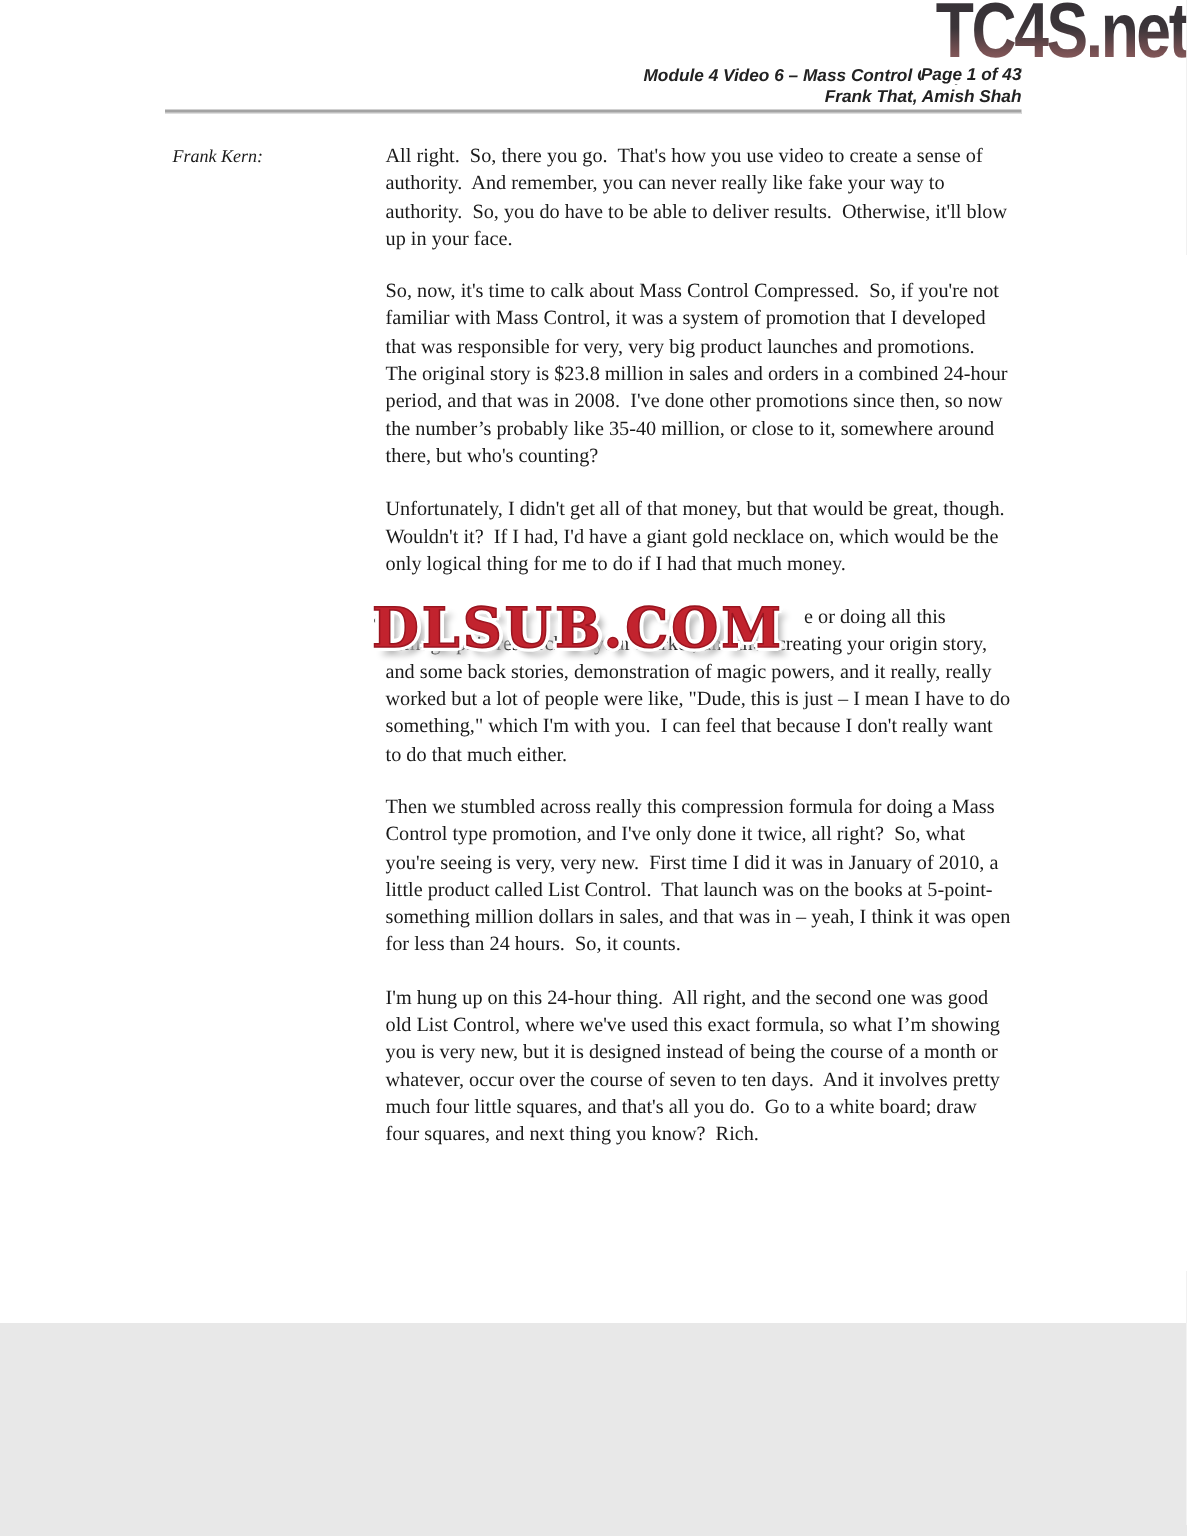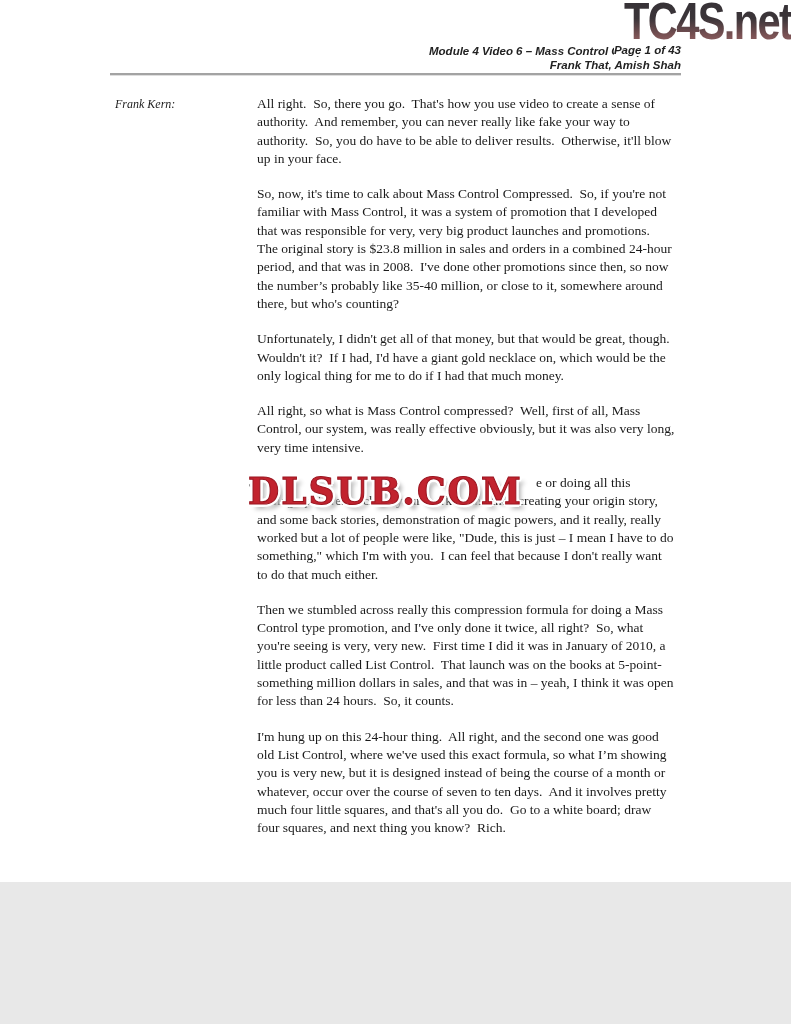--- a/index.html
+++ b/index.html
@@ -183,21 +183,20 @@
   <div class="header-page">Page 1 of 43</div>
 
   <div class="rule header-rule"></div>
 
   <div class="speaker">Frank Kern:</div>
 
   <div class="body-col">
     <p>All right.  So, there you go.  That's how you use video to create a sense of authority.  And remember, you can never really like fake your way to authority.  So, you do have to be able to deliver results.  Otherwise, it'll blow up in your face.</p>
     <p>So, now, it's time to calk about Mass Control Compressed.  So, if you're not familiar with Mass Control, it was a system of promotion that I developed that was responsible for very, very big product launches and promotions.  The original story is $23.8 million in sales and orders in a combined 24-hour period, and that was in 2008.  I've done other promotions since then, so now the number’s probably like 35-40 million, or close to it, somewhere around there, but who's counting?</p>
     <p>Unfortunately, I didn't get all of that money, but that would be great, though.  Wouldn't it?  If I had, I'd have a giant gold necklace on, which would be the only logical thing for me to do if I had that much money.</p>
-    <p>All right, so what is Mass Control compressed?  Well, first of all, Mass Control, our system, was really effective obviously, but it was also very long, very time intensive.</p>
 
     <div class="wm-para">
       <div class="wm-line">
         <span class="prefix">a</span>
         <span class="dlsub">DLSUB.COM</span>
         <span class="tail">e or doing all this</span>
       </div>
       <p class="rest">demographic research on your market, and then creating your origin story, and some back stories, demonstration of magic powers, and it really, really worked but a lot of people were like, "Dude, this is just – I mean I have to do something," which I'm with you.  I can feel that because I don't really want to do that much either.</p>
     </div>
 

